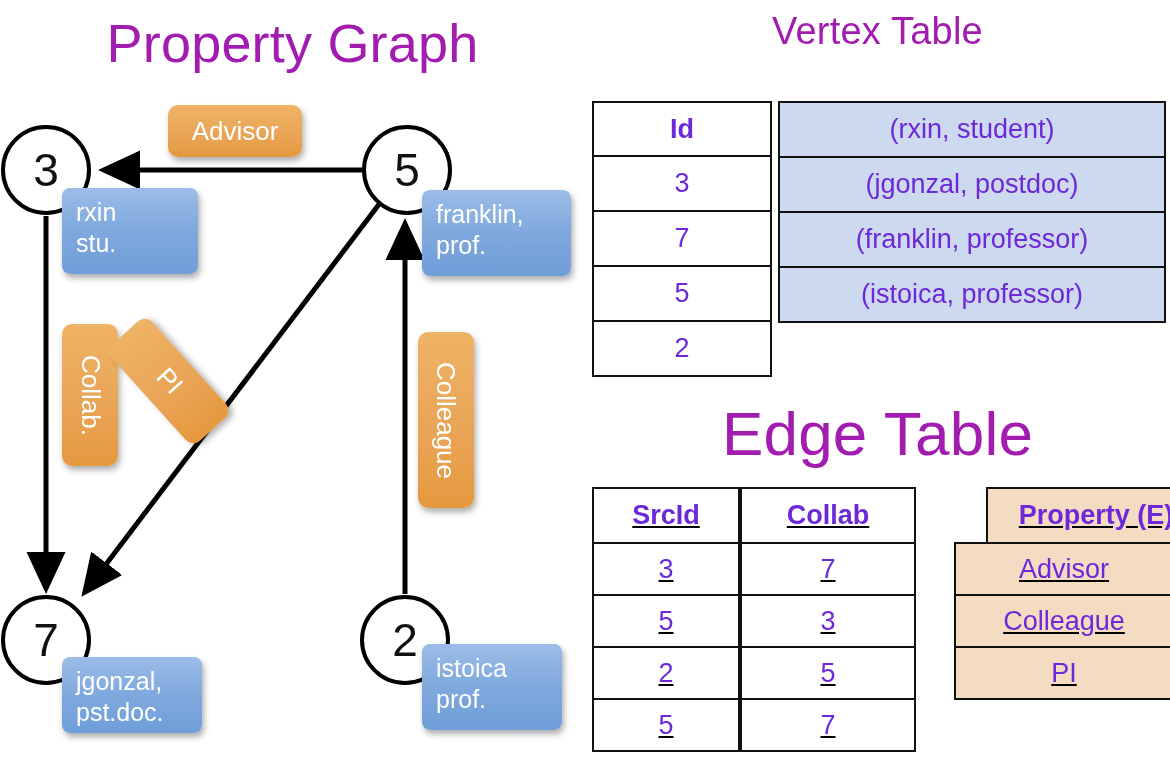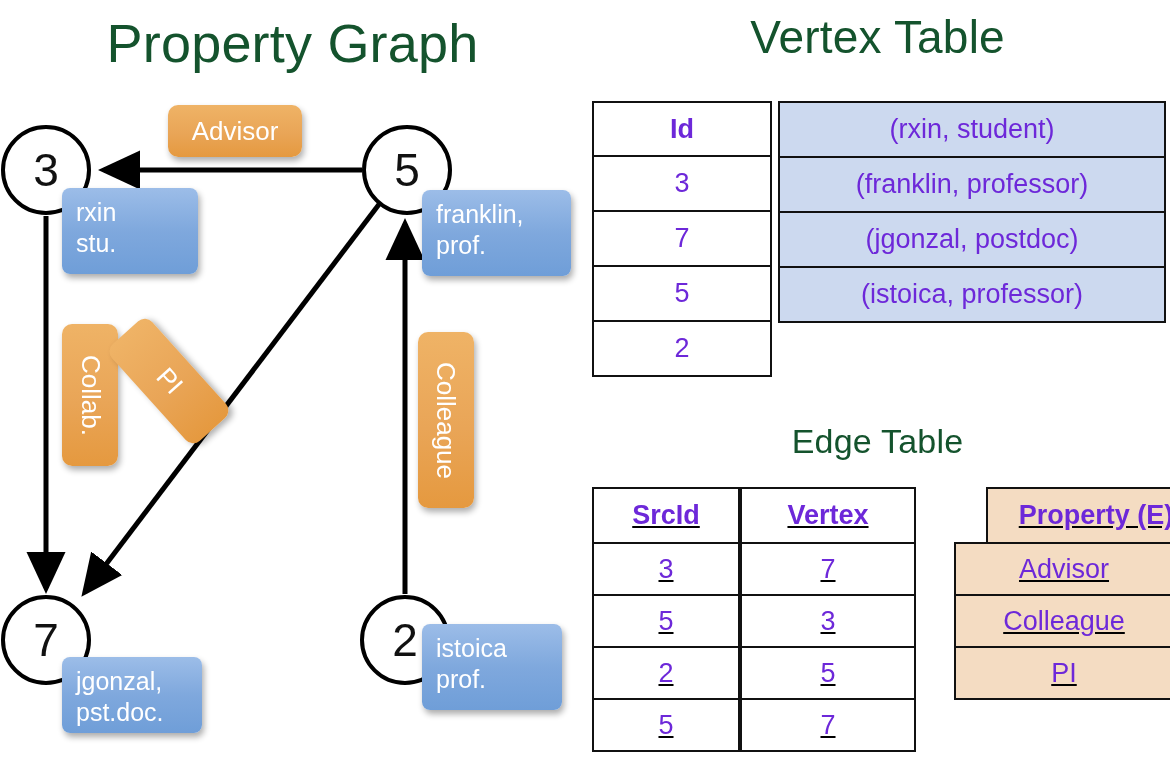--- a/index.html
+++ b/index.html
@@ -10,27 +10,27 @@
     font-family: "Liberation Sans", sans-serif;
     overflow: hidden;
   }
   #root { position: relative; width: 1170px; height: 760px; background:#fff; }
 
   
   .title {
     position: absolute;
     font-family: "Liberation Sans", sans-serif;
     font-weight: 300;
-    color: #14532d;
+    color: #a21caf;
     letter-spacing: 0.2px;
     white-space: nowrap;
   }
   #title-property-graph { left: 0; top: 12px; width: 585px; text-align: center; font-size: 54px; }
-  #title-vertex-table  { left: 585px; top: 10px; width: 585px; text-align: center; font-size: 46px; }
-  #title-edge-table    { left: 585px; top: 398px; width: 585px; text-align: center; font-size: 34px; margin-top: 24px; }
+  #title-vertex-table  { left: 585px; top: 10px; width: 585px; text-align: center; font-size: 38px; }
+  #title-edge-table    { left: 585px; top: 398px; width: 585px; text-align: center; font-size: 62px; }
 
   
   #graph-panel { position: absolute; left: 0; top: 0; width: 585px; height: 760px; }
   #graph-svg { position: absolute; left: 0; top: 0; width: 585px; height: 760px; }
 
   .node {
     position: absolute;
     width: 90px; height: 90px;
     border-radius: 50%;
     border: 4px solid #000;
@@ -58,21 +58,21 @@
     font-weight: 300;
     padding: 9px 14px 10px 14px;
     line-height: 1.22;
     box-shadow: 2px 4px 6px rgba(0,0,0,0.33);
     z-index: 7;
     font-family: "Liberation Sans", sans-serif;
   }
   #prop-rxin     { left: 62px;  top: 188px; width: 136px; height: 86px; }
   #prop-franklin { left: 422px; top: 190px; width: 149px; height: 86px; }
   #prop-jgonzal  { left: 62px;  top: 657px; width: 140px; height: 76px; }
-  #prop-istoica  { left: 422px; top: 624px; width: 140px; height: 86px; }
+  #prop-istoica  { left: 422px; top: 644px; width: 140px; height: 86px; }
 
   
   .edge-box {
     position: absolute;
     border-radius: 10px;
     background: linear-gradient(to bottom, #efb366 0%, #e9a557 55%, #e5993f 100%);
     color: #ffffff;
     font-size: 26px;
     font-weight: 300;
     box-shadow: 2px 4px 6px rgba(0,0,0,0.32);
@@ -197,36 +197,36 @@
     <div class="tcol c-id">
       <div class="tcell hdr c-id">Id</div>
       <div class="tcell">3</div>
       <div class="tcell">7</div>
       <div class="tcell">5</div>
       <div class="tcell">2</div>
     </div>
     <div class="gap"></div>
     <div class="tcol c-prop blue-col">
       <div class="tcell">(rxin, student)</div>
+      <div class="tcell">(jgonzal, postdoc)</div>
       <div class="tcell">(franklin, professor)</div>
-      <div class="tcell">(jgonzal, postdoc)</div>
       <div class="tcell">(istoica, professor)</div>
     </div>
   </div>
 
   <div class="tbl" id="edge-table">
     <div class="tcol c-src">
       <div class="tcell hdr c-src">SrcId</div>
       <div class="tcell">3</div>
       <div class="tcell">5</div>
       <div class="tcell">2</div>
       <div class="tcell">5</div>
     </div>
     <div class="tcol c-dst">
-      <div class="tcell hdr c-dst">Vertex</div>
+      <div class="tcell hdr c-dst">Collab</div>
       <div class="tcell">7</div>
       <div class="tcell">3</div>
       <div class="tcell">5</div>
       <div class="tcell">7</div>
     </div>
     <div class="gap"></div>
     <div class="tcol c-prop orange-col">
       <div class="tcell hdr c-prop">Property (E)</div>
       <div class="tcell">Advisor</div>
       <div class="tcell">Colleague</div>

